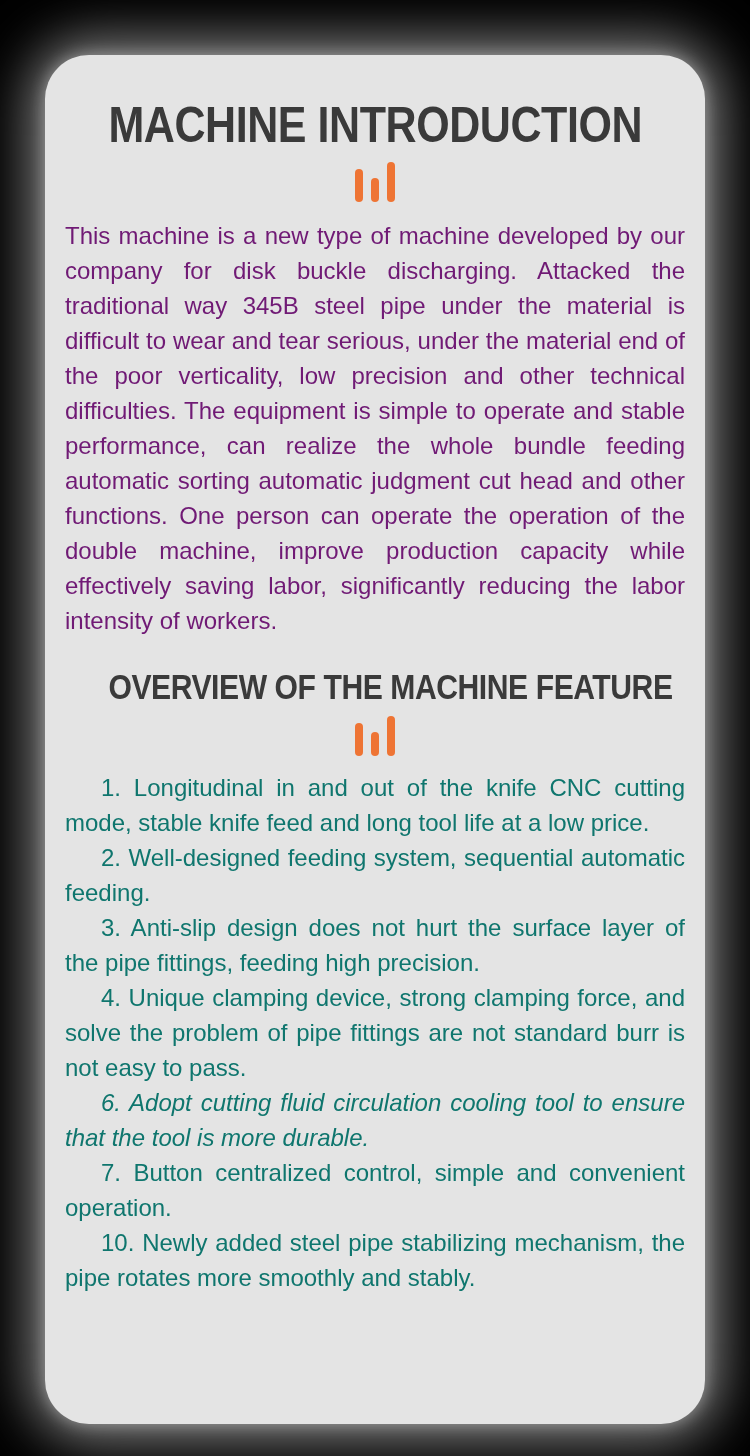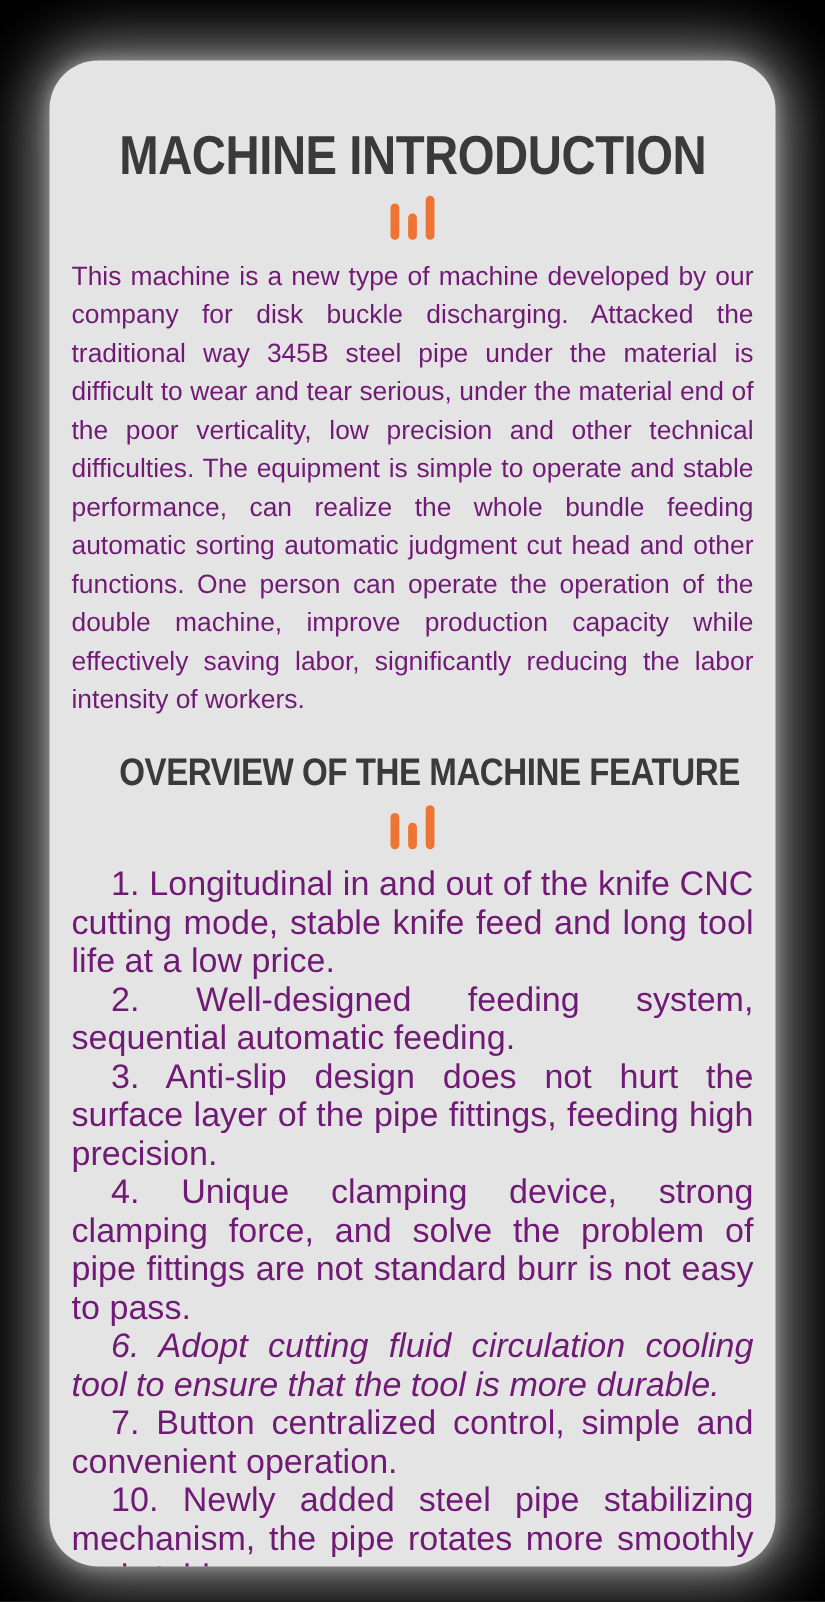--- a/index.html
+++ b/index.html
@@ -17,21 +17,21 @@
     -webkit-hyphens: auto;
     hyphens: auto;
   }
   .card {
     position: absolute;
     left: 45px;
     top: 55px;
     width: 660px;
     height: 1369px;
     box-sizing: border-box;
-    padding: 16px 20px;
+    padding: 0 20px;
     background: #e4e4e4;
     border-radius: 44px;
     box-shadow: 0 0 55px 14px rgba(255,255,255,0.55), 0 0 16px rgba(255,255,255,0.35);
     overflow: hidden;
   }
   .heading {
     text-align: center;
     font-weight: bold;
     color: #3a3a3a;
     transform: scaleX(0.86);
@@ -70,23 +70,23 @@
     font-size: 24px;
     line-height: 35px;
     color: #701a75;
     text-align: justify;
     margin: 16px 0 0 0;
   }
   .feature-list {
     margin: 14px 0 0 0;
   }
   .feature-item {
-    font-size: 31px;
+    font-size: 24px;
     line-height: 35px;
-    color: #701a75;
+    color: #0f766e;
     text-align: justify;
     text-indent: 36px;
   }
 </style>
 </head>
 <body>
 
 <div class="canvas">
   <div class="card">
 

